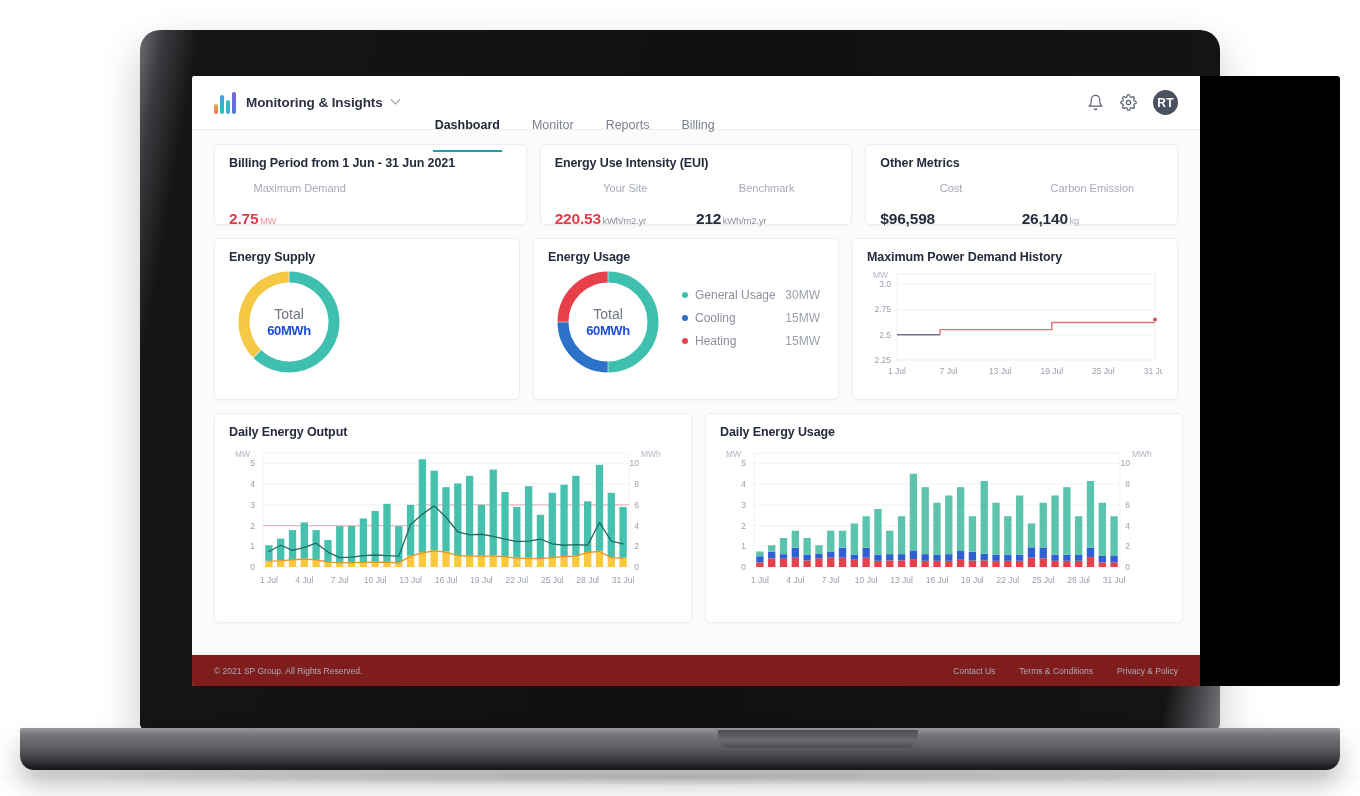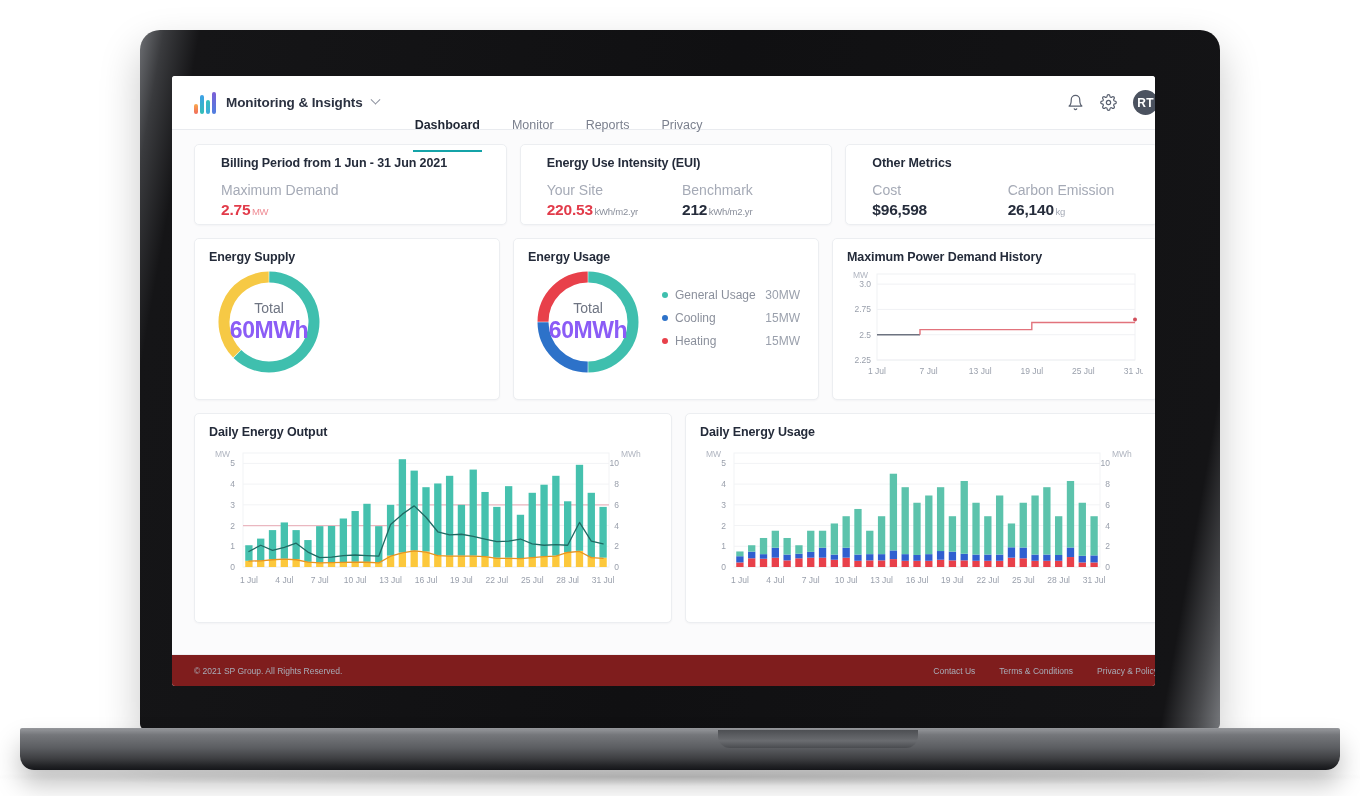--- a/index.html
+++ b/index.html
@@ -15,21 +15,21 @@
     position: absolute; left: 140px; top: 30px;
     width: 1080px; height: 700px;
   }
   #laptop-lid {
     position: absolute; left: 0; top: 0; width: 1080px; height: 700px;
     background: linear-gradient(100deg,#6d6f73 0%,#3a3b3e 2%,#151517 5%,#101012 50%,#141416 95%,#4a4b4e 98%,#76787c 100%);
     border-radius: 20px 20px 6px 6px;
     box-shadow: 0 18px 40px rgba(0,0,0,0.22);
   }
   #screen-bezel {
-    position: absolute; left: 32px; top: 46px; width: 983px; height: 610px;
+    position: absolute; left: 52px; top: 46px; width: 1148px; height: 610px;
     background: #000;
     border-radius: 3px;
     overflow: hidden;
   }
   #screen {
     position: absolute; left: 0; top: 0; width: 1008px; height: 610px;
     background: #fbfbfc;
     overflow: hidden;
   }
   #laptop-base {
@@ -91,36 +91,36 @@
   
   #content { padding:14px 22px 0 22px; background:#fbfbfc; height:524px; }
   .row { display:flex; gap:13px; }
   .card {
     background:#fff; border:1px solid #eceef1; border-radius:5px;
     box-shadow:0 1px 2px rgba(25,35,60,0.035);
   }
   .card-title { font-size:12.5px; font-weight:700; color:#242b3a; letter-spacing:-0.1px; }
 
   
-  .kpi { flex:1; height:81px; padding:11px 14px 0 26px; }
+  .kpi { flex:1; height:81px; padding:11px 14px 0 14px; }
   .kpi-metrics { display:flex; margin-top:12px; }
   .kpi-metric { width:50%; }
-  .kpi-label { font-size:14px; color:#a5aab6; margin-bottom:3px; }
+  .kpi-label { font-size:11px; color:#a5aab6; margin-bottom:16px;text-align:center; }
   .kpi-value { font-size:15.5px; font-weight:700; color:#252c3b; letter-spacing:-0.2px; }
   .kpi-value.red { color:#e23b4a; }
   .kpi-unit { font-size:9.5px; font-weight:400; color:#a5aab6; margin-left:1.5px; }
 
   
   .mid-card { height:162px; padding:11px 14px 0 14px; }
   .donut-body { display:flex; align-items:center; margin-top:2px; }
   .donut-wrap { position:relative; width:112px; height:112px; margin-left:4px; }
   .donut-center { position:absolute; inset:0; display:flex; flex-direction:column;
     align-items:center; justify-content:center; }
   .donut-total-label { font-size:14px; color:#6e7482; margin-bottom:1px; }
-  .donut-total-value { font-size:23px; font-weight:700; color:#8b5cf6; letter-spacing:-0.4px; }
+  .donut-total-value { font-size:13px; font-weight:700; color:#1d4ed8; letter-spacing:-0.4px; }
   .legend { margin-left:18px; flex:1; padding-right:4px; }
   .legend-row { display:flex; align-items:center; font-size:12px; color:#8b909c; margin-bottom:9px; }
   .legend-dot { width:6px; height:6px; border-radius:50%; margin-right:7px; flex:none; }
   .legend-name { flex:1; }
   .legend-val { color:#9aa0ac; }
 
   
   .chart-area { position:relative; }
   .ax-unit { font-size:8.5px; fill:#b0b5c0; }
   .ax-tick { font-size:8.5px; fill:#9aa0ac; }
@@ -152,21 +152,21 @@
             <i></i>
             <i></i>
         </div>
         <span id="brand-name">Monitoring &amp; Insights</span>
         <span class="chev"></span>
 
         <div id="nav-tabs">
           <div class="nav-tab active">Dashboard</div>
           <div class="nav-tab">Monitor</div>
           <div class="nav-tab">Reports</div>
-          <div class="nav-tab">Privacy</div>
+          <div class="nav-tab">Billing</div>
         </div>
 
         <div id="topbar-right">
           <svg class="ticon" viewBox="0 0 24 24" fill="none" stroke="#5a6170" stroke-width="1.7">
             <path d="M18 8a6 6 0 1 0-12 0c0 7-3 9-3 9h18s-3-2-3-9" stroke-linecap="round" stroke-linejoin="round"></path>
             <path d="M13.7 21a2 2 0 0 1-3.4 0" stroke-linecap="round"></path>
           </svg>
           <svg class="ticon" viewBox="0 0 24 24" fill="none" stroke="#5a6170" stroke-width="1.7">
             <circle cx="12" cy="12" r="3"></circle>
             <path d="M19.4 15a1.65 1.65 0 0 0 .33 1.82l.06.06a2 2 0 1 1-2.83 2.83l-.06-.06a1.65 1.65 0 0 0-1.82-.33 1.65 1.65 0 0 0-1 1.51V21a2 2 0 1 1-4 0v-.09A1.65 1.65 0 0 0 9 19.4a1.65 1.65 0 0 0-1.82.33l-.06.06a2 2 0 1 1-2.83-2.83l.06-.06a1.65 1.65 0 0 0 .33-1.82 1.65 1.65 0 0 0-1.51-1H3a2 2 0 1 1 0-4h.09A1.65 1.65 0 0 0 4.6 9a1.65 1.65 0 0 0-.33-1.82l-.06-.06a2 2 0 1 1 2.83-2.83l.06.06A1.65 1.65 0 0 0 9 4.6a1.65 1.65 0 0 0 1-1.51V3a2 2 0 1 1 4 0v.09a1.65 1.65 0 0 0 1 1.51 1.65 1.65 0 0 0 1.82-.33l.06-.06a2 2 0 1 1 2.83 2.83l-.06.06a1.65 1.65 0 0 0-.33 1.82V9a1.65 1.65 0 0 0 1.51 1H21a2 2 0 1 1 0 4h-.09a1.65 1.65 0 0 0-1.51 1z"></path>

